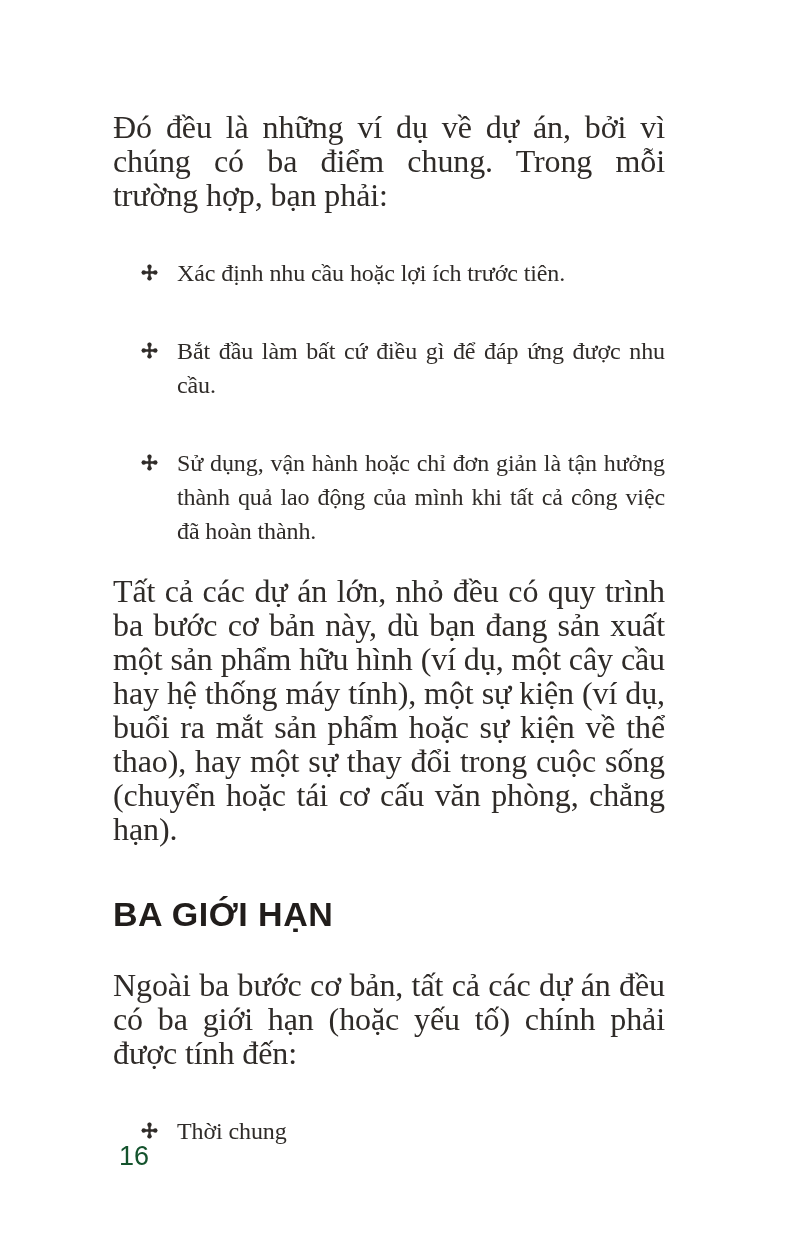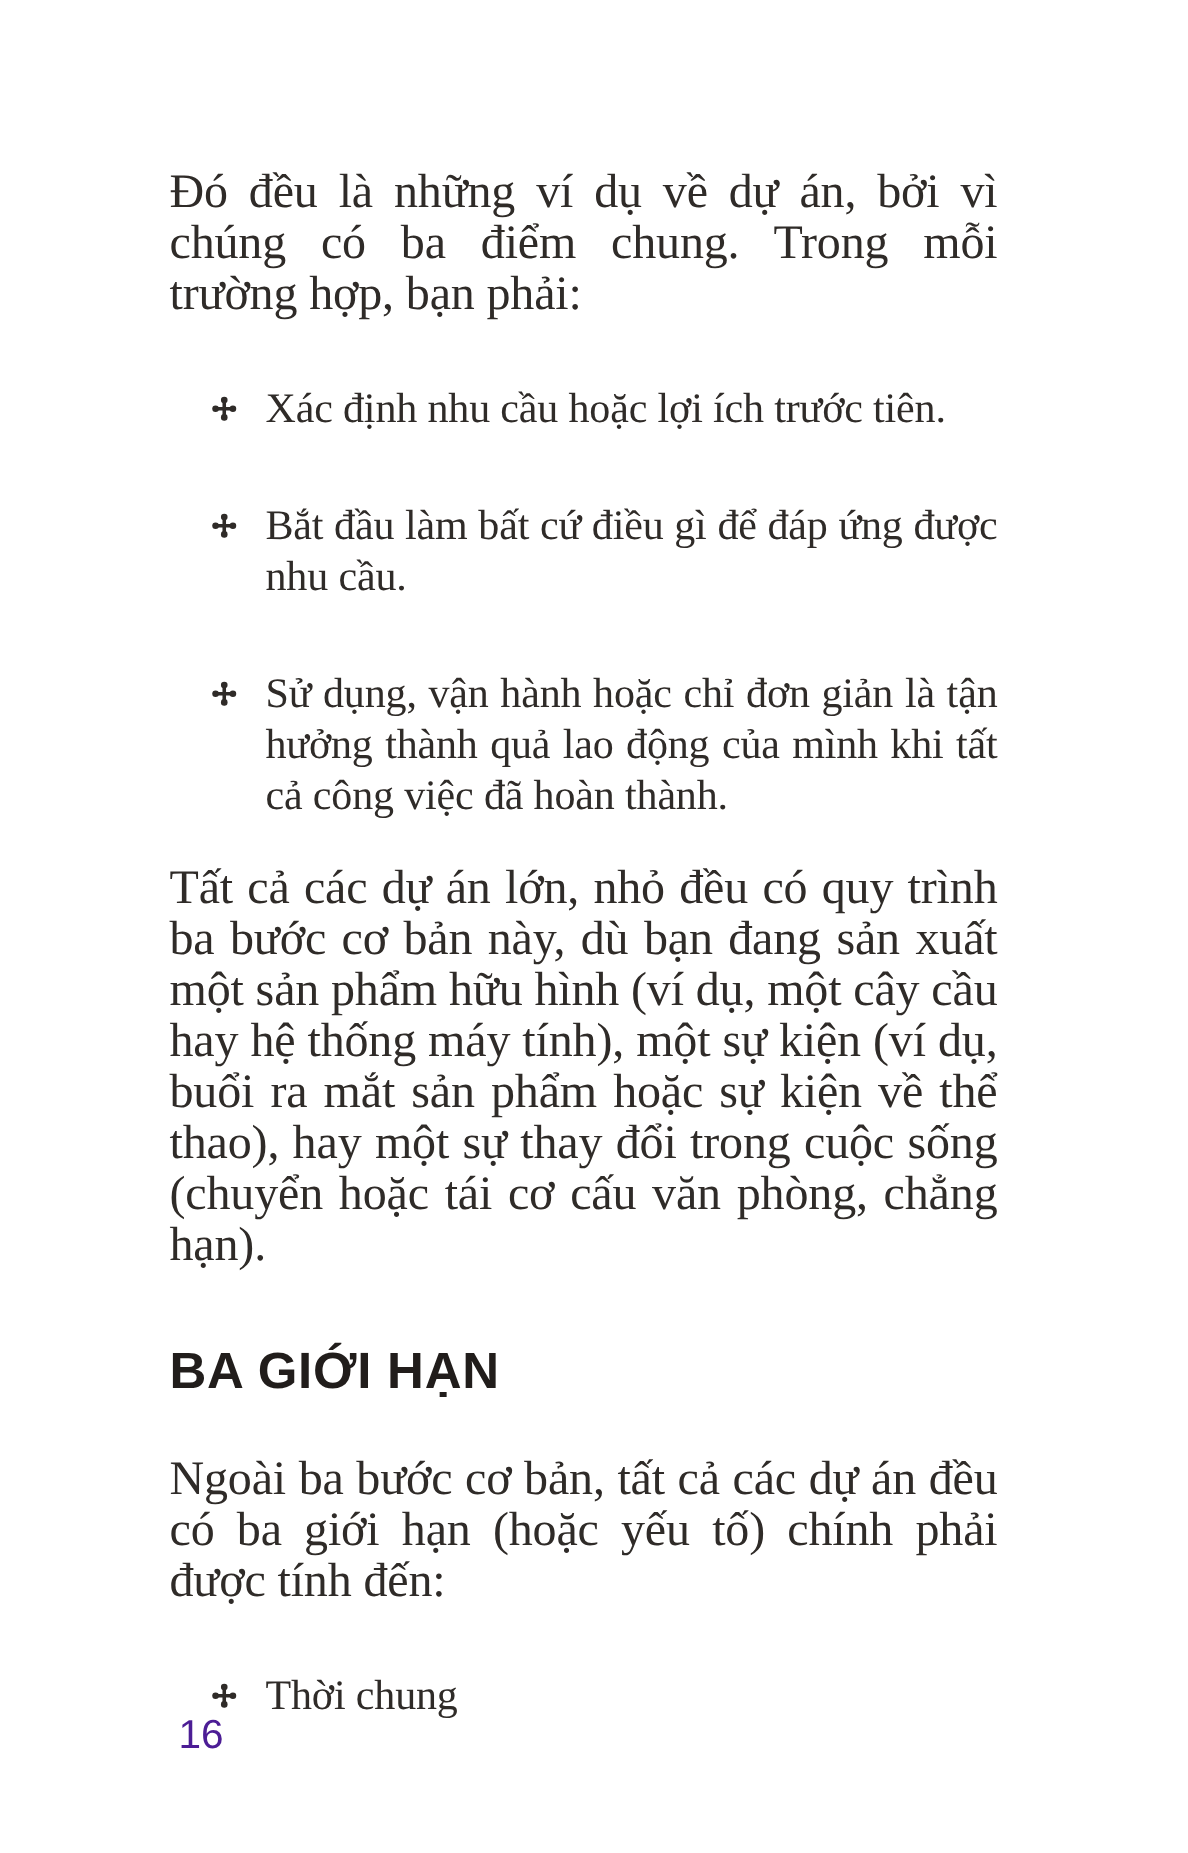--- a/index.html
+++ b/index.html
@@ -31,21 +31,21 @@
   }
   .bullet-list {
     list-style: none;
     margin: 0 0 26px 0;
     padding: 0;
   }
   .bullet-list li {
     position: relative;
     padding-left: 64px;
     margin-bottom: 12px;
-    font-size: 28px;
+    font-size: 24px;
     line-height: 34px;
     text-align: justify;
     letter-spacing: -0.1px;
     margin-top: 44px;
   }
   .bullet {
     position: absolute;
     left: 28px;
     top: 8px;
     width: 17px;
@@ -65,21 +65,21 @@
   }
   .para-constraints { margin-bottom: 16px; }
   .constraints-list li { margin-bottom: 14px; }
   .page-number {
     position: absolute;
     left: 119px;
     top: 1141px;
     font-family: "Liberation Sans", "DejaVu Sans", sans-serif;
     font-size: 27px;
     line-height: 30px;
-    color: #4c1d95;
+    color: #14532d;
     text-align: center;
   }
 </style>
 </head>
 <body>
 
 <main class="page">
   <section class="content">
 
     <p class="body-text">Đó đều là những ví dụ về dự án, bởi vì chúng có ba điểm chung. Trong mỗi trường hợp, bạn phải:</p>

